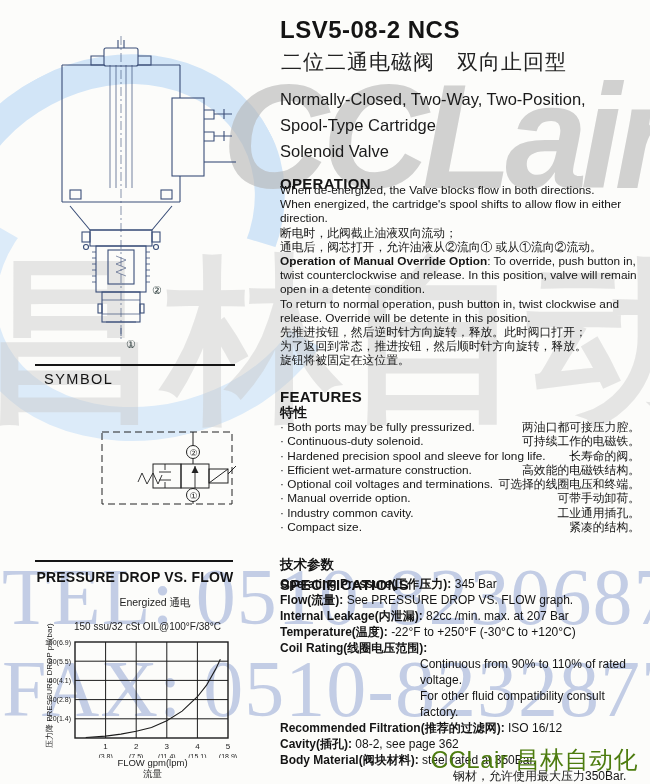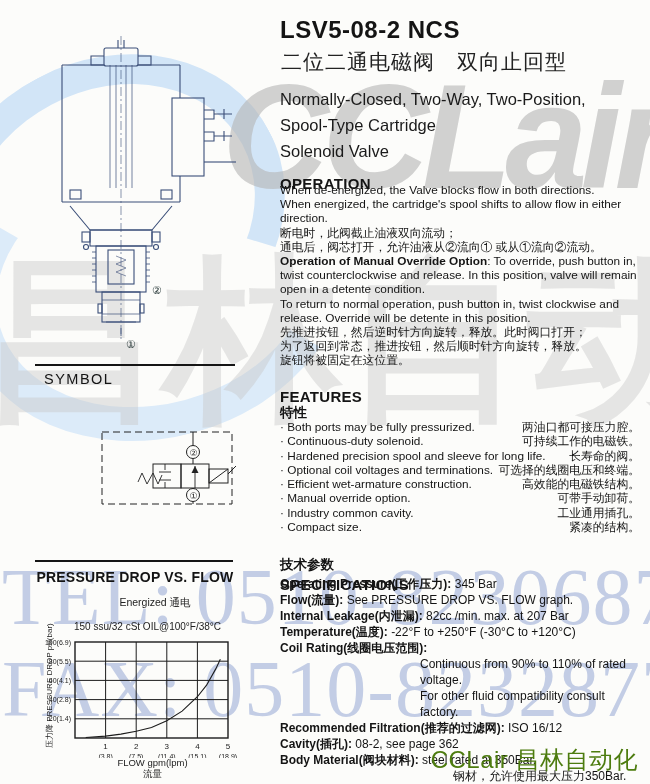--- a/index.html
+++ b/index.html
@@ -180,26 +180,26 @@
       </div>
     <div class="feat-row">
         <span>· Continuous-duty solenoid.</span>
         <span class="zh">可持续工作的电磁铁。</span>
       </div>
     <div class="feat-row">
         <span>· Hardened precision spool and sleeve for long life.</span>
         <span class="zh">长寿命的阀。</span>
       </div>
     <div class="feat-row">
+        <span>· Efficient wet-armature construction.</span>
+        <span class="zh">高效能的电磁铁结构。</span>
+      </div>
+    <div class="feat-row">
         <span>· Optional coil voltages and terminations.</span>
         <span class="zh">可选择的线圈电压和终端。</span>
-      </div>
-    <div class="feat-row">
-        <span>· Efficient wet-armature construction.</span>
-        <span class="zh">高效能的电磁铁结构。</span>
       </div>
     <div class="feat-row">
         <span>· Manual override option.</span>
         <span class="zh">可带手动卸荷。</span>
       </div>
     <div class="feat-row">
         <span>· Industry common cavity.</span>
         <span class="zh">工业通用插孔。</span>
       </div>
     <div class="feat-row">

